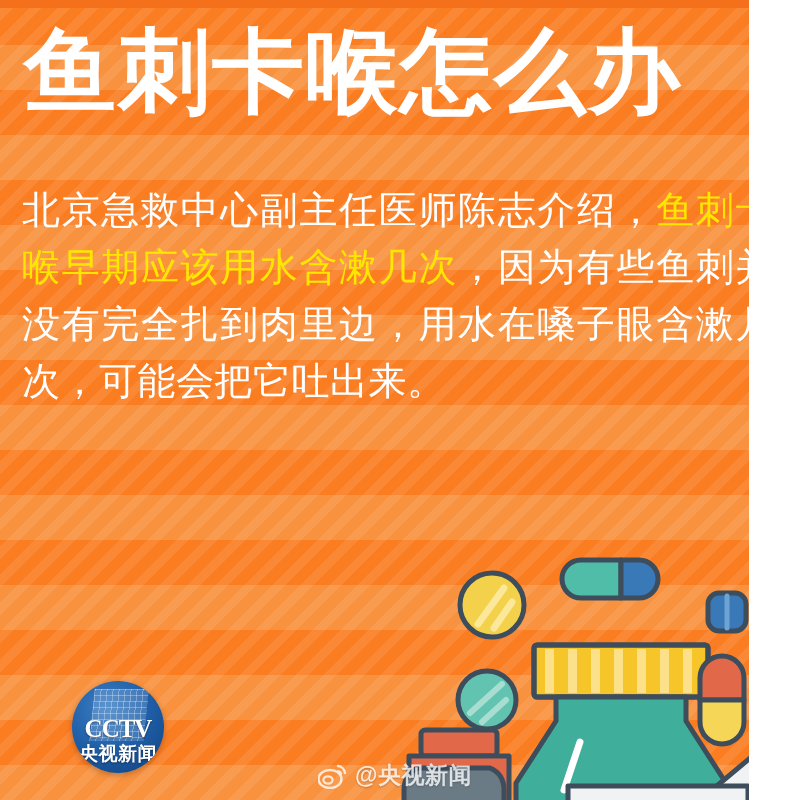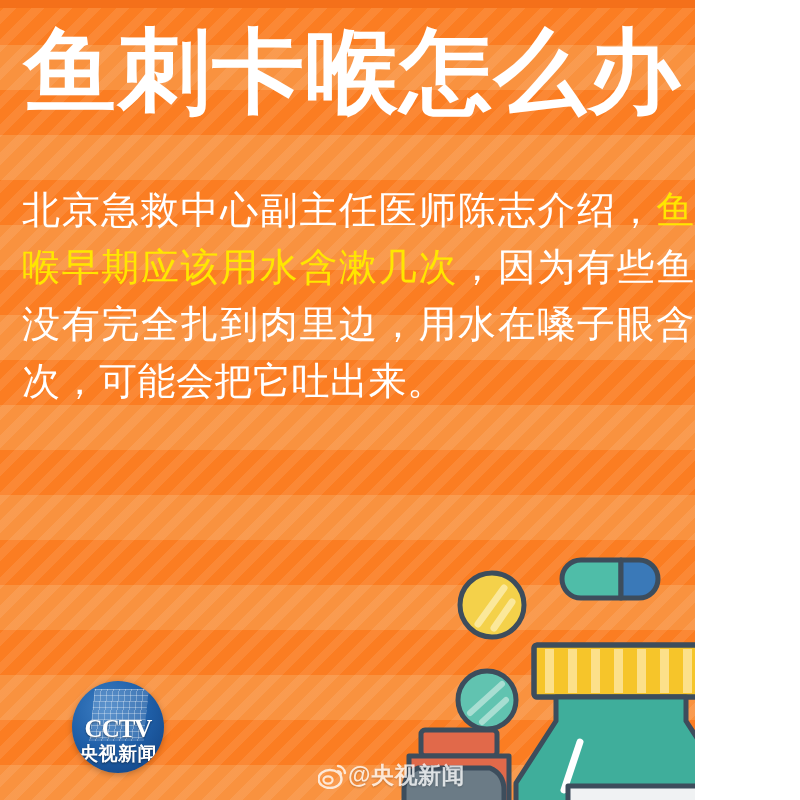--- a/index.html
+++ b/index.html
@@ -7,21 +7,21 @@
     padding: 0;
   }
   body {
     width: 800px;
     height: 800px;
     font-family: "Liberation Sans", sans-serif;
   }
 
   #poster {
     position: relative;
-    width: 695px;
+    width: 749px;
     height: 800px;
     overflow: hidden;
     background: #a21caf;
   }
 
   
   .bg-bands {
     position: absolute;
     inset: 0;
     background-image: repeating-linear-gradient(
@@ -138,20 +138,21 @@
     text-shadow: 0 1px 2px rgba(0,0,0,0.45);
   }
 
   
   .weibo-mark {
     position: absolute;
     left: 318px;
     top: 760px;
     display: flex;
     align-items: center;
+    gap: 7px;
     opacity: 0.78;
   }
   .weibo-handle {
     color: #ffffff;
     font-weight: 700;
     font-size: 23px;
     letter-spacing: 0.5px;
     text-shadow: 0 1px 2px rgba(0,0,0,0.3);
   }
 </style>

